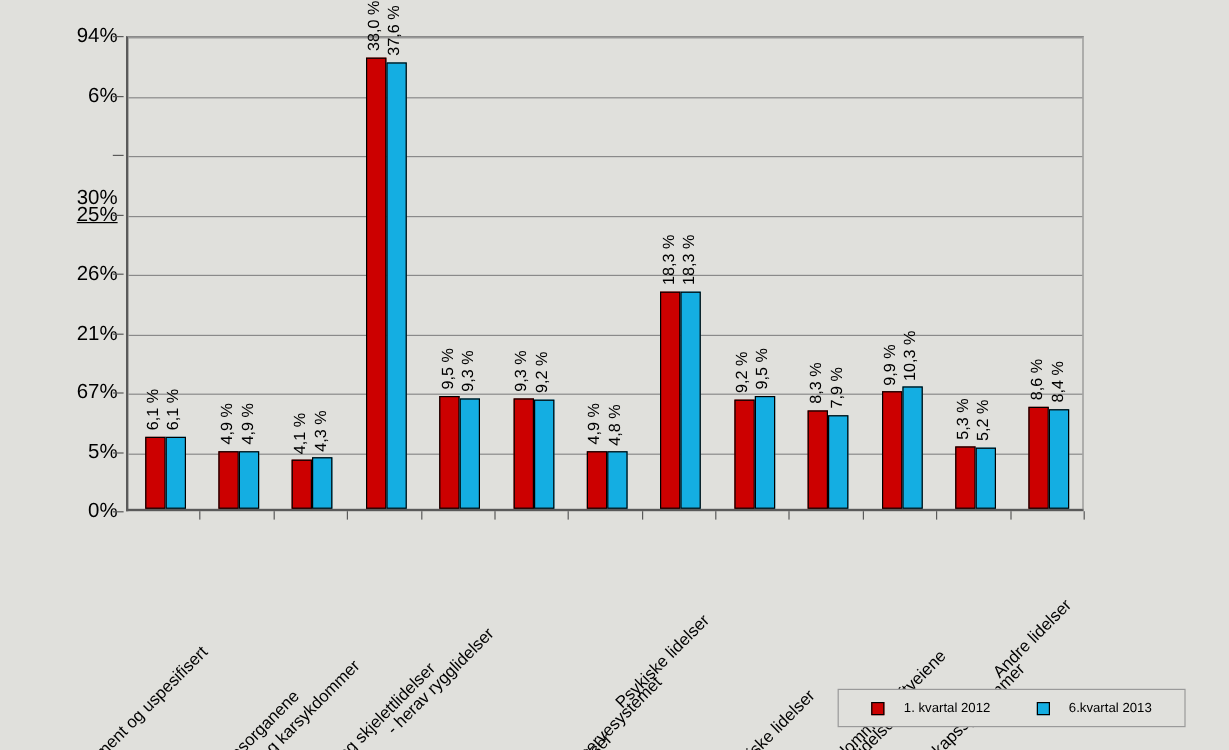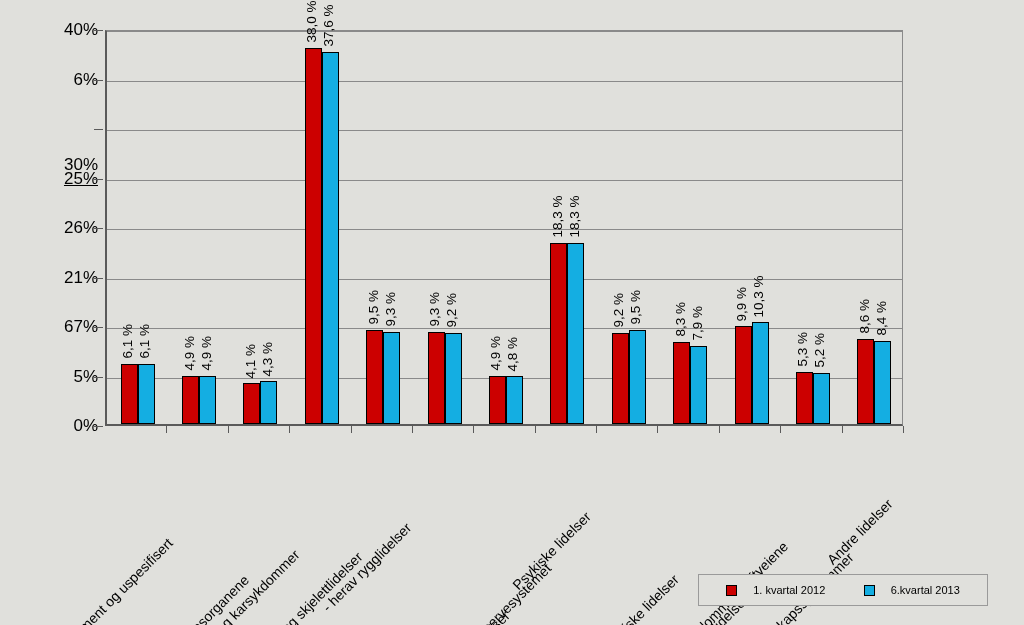--- a/index.html
+++ b/index.html
@@ -181,21 +181,21 @@
       <div class="y-tick-label" style="top: 247.5px;">21%</div>
       <div class="y-tick-mark" style="top: 247.5px;"></div>
       <div class="y-tick-label" style="top: 198px;">26%</div>
       <div class="y-tick-mark" style="top: 198px;"></div>
       <div class="y-tick-label" style="top: 148.5px; text-decoration: underline;">25%</div>
       <div class="y-tick-mark" style="top: 148.5px;"></div>
       <div class="y-tick-label" style="top: 99px; margin-top: 36px;">30%</div>
       <div class="y-tick-mark" style="top: 99px;"></div>
       <div class="y-tick-label" style="top: 49.5px;">6%</div>
       <div class="y-tick-mark" style="top: 49.5px;"></div>
-      <div class="y-tick-label" style="top: 0px;">40%</div>
+      <div class="y-tick-label" style="top: 0px;">94%</div>
       <div class="y-tick-mark" style="top: 0px;"></div>
     </div>
 
   <div id="plot-area">
     <div id="grid-layer">
         <div class="gridline" style="top: 346.5px;"></div>
         <div class="gridline" style="top: 297px;"></div>
         <div class="gridline" style="top: 247.5px;"></div>
         <div class="gridline" style="top: 198px;"></div>
         <div class="gridline" style="top: 148.5px;"></div>

